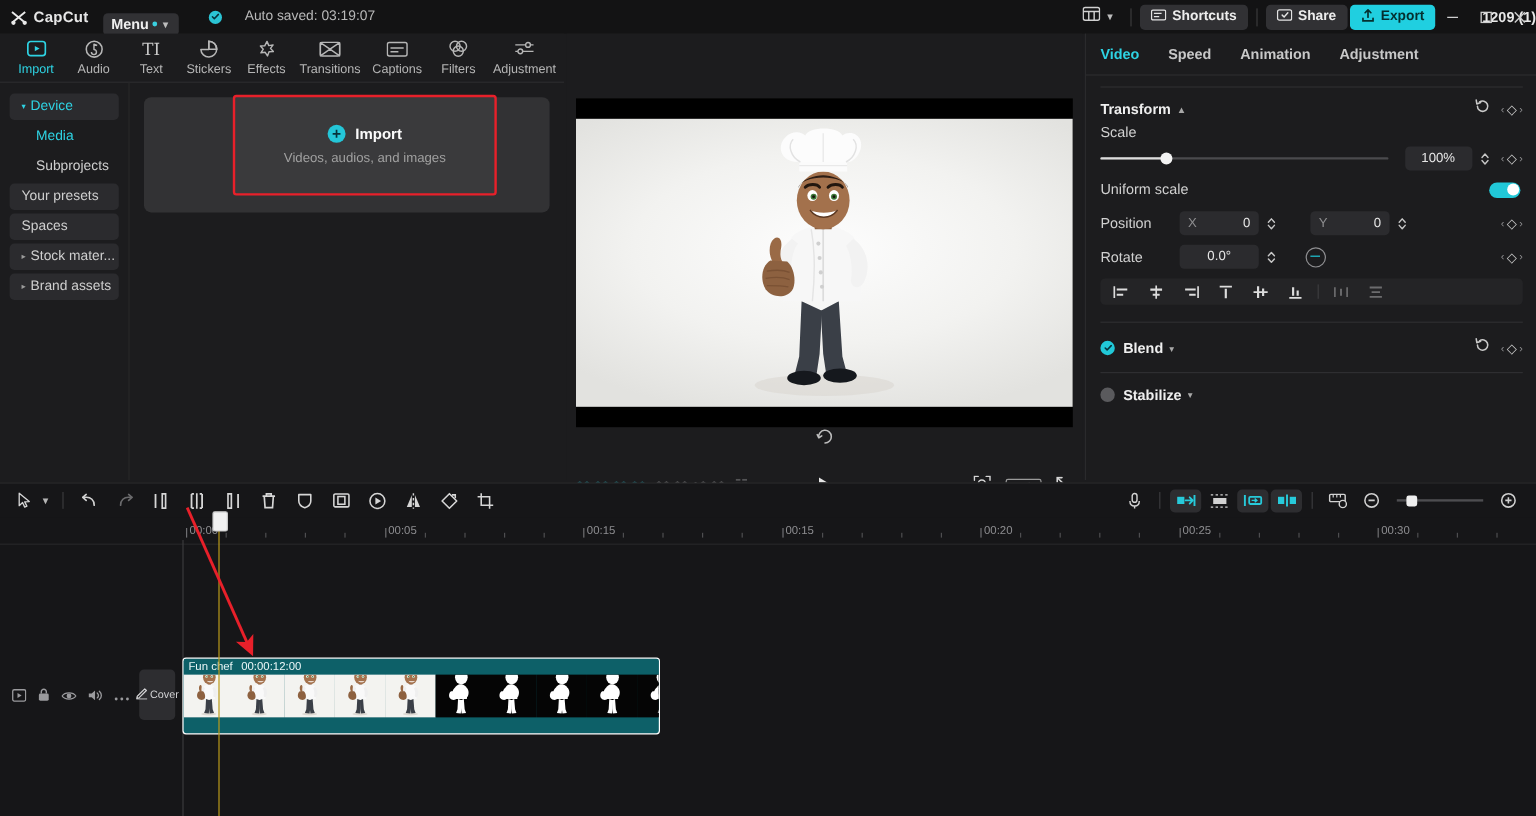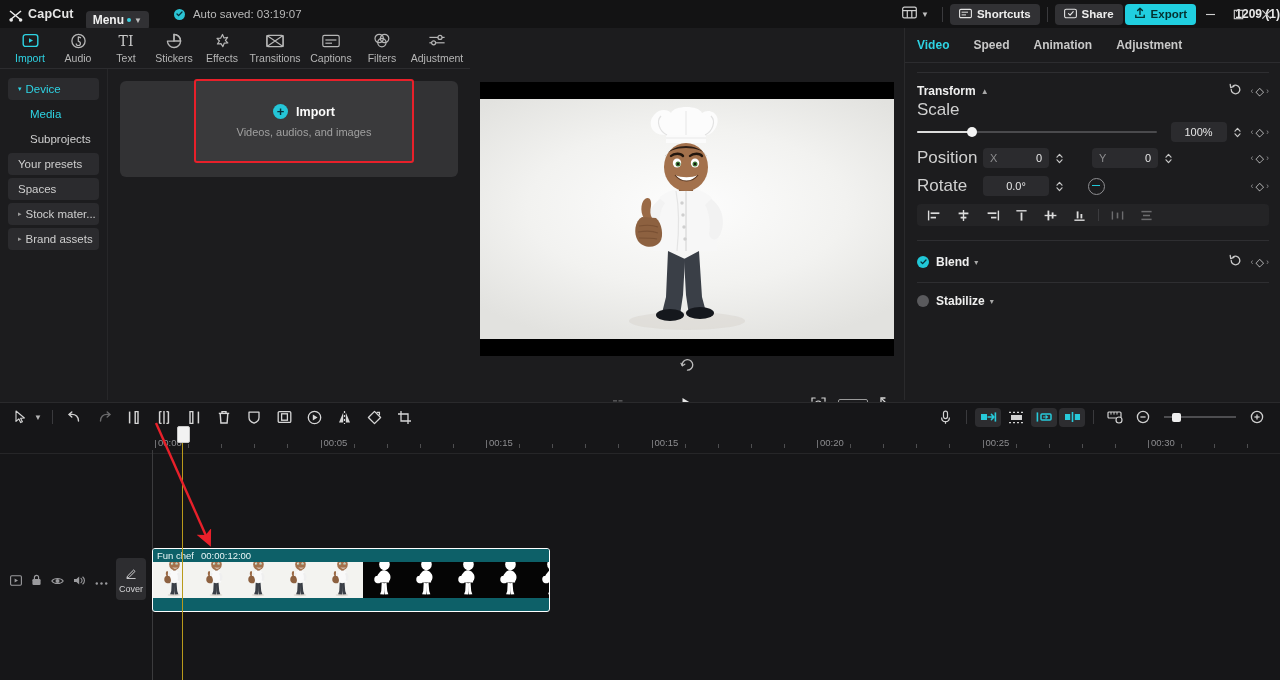--- a/index.html
+++ b/index.html
@@ -20,21 +20,21 @@
   .brand{display:flex;align-items:center;gap:5px;margin-left:9px;}
   .brand-logo{width:14px;height:12px;position:relative;}
   .brand-name{font-size:12.5px;font-weight:bold;color:#e6e6e6;letter-spacing:.2px;}
   .menu-btn{
     margin-left:12px;height:19px;border-radius:4px;background:#313134;
     display:flex;align-items:center;gap:3px;padding:0 7px;margin-top:12px;
   }
   .menu-btn .mlabel{font-size:12px;font-weight:bold;color:#f0f0f0;}
   .dot-cyan{width:4px;height:4px;border-radius:50%;background:#3ad0e0;display:inline-block;}
   .caret{font-size:8px;color:#bdbdbd;}
-  .autosave{display:flex;align-items:center;gap:8px;margin-left:25px;}
+  .autosave{display:flex;align-items:center;gap:19px;margin-left:25px;}
   .check-circle{
     width:11px;height:11px;border-radius:50%;background:#2bc4d4;
     display:flex;align-items:center;justify-content:center;
   }
   .check-circle svg{display:block;}
   .autosave-text{font-size:11.5px;color:#b9b9b9;}
   .proj-title{
     position:absolute;left:0;right:0;top:0;height:28px;line-height:28px;
     text-align:right;font-size:12px;font-weight:bold;color:#e8e8e8;pointer-events:none;
   }
@@ -116,21 +116,21 @@
   .seg{flex:1;height:22px;border-radius:4px;display:flex;align-items:center;justify-content:center;font-size:11.5px;color:#c4c4c4;}
   .seg.active{background:#3a3a3d;color:#f2f2f2;}
   .rdiv{height:1px;background:#2e2e31;margin:9px 12px 0 12px;}
   .sec-head{display:flex;align-items:center;padding:9px 12px 0 12px;}
   .sec-title{font-size:12px;font-weight:bold;color:#efefef;}
   .sec-caret{font-size:8px;margin-left:5px;color:#a8a8a8;}
   .sec-tools{margin-left:auto;display:flex;align-items:center;gap:9px;}
   .kf{display:flex;align-items:center;gap:2px;color:#8e8e90;font-size:9px;}
   .kf .dia{color:#c9c9c9;font-size:11px;}
   .row{display:flex;align-items:center;padding:0 12px;height:28px;}
-  .rlabel{font-size:17px;color:#d0d0d0;width:66px;}
+  .rlabel{font-size:12px;color:#d0d0d0;width:66px;}
   .slider{flex:1;height:14px;position:relative;display:flex;align-items:center;margin-right:14px;}
   .strack{position:absolute;left:0;right:0;height:2px;background:#4a4a4d;border-radius:1px;}
   .sfill{position:absolute;left:0;width:55px;height:2px;background:#dcdcdc;border-radius:1px;}
   .sknob{position:absolute;left:50px;width:10px;height:10px;border-radius:50%;background:#f3f3f3;}
   .numbox{
     background:#2b2b2e;border-radius:4px;height:20px;min-width:44px;display:flex;align-items:center;
     justify-content:center;font-size:11px;color:#e6e6e6;padding:0 6px;
   }
   .xybox{
     background:#2b2b2e;border-radius:4px;height:20px;width:52px;display:flex;align-items:center;
@@ -165,21 +165,21 @@
 
   .ruler{position:absolute;left:0;top:28px;width:1280px;height:22px;background:#161618;border-bottom:1px solid #262628;}
   .rtick{position:absolute;top:13px;width:1px;height:4px;background:#4e4e50;}
   .rmaj{position:absolute;top:9px;width:1px;height:8px;background:#6f6f72;}
   .rlab{position:absolute;top:6px;font-size:9.5px;color:#8d8d90;white-space:nowrap;}
 
   .tracks{position:absolute;left:0;top:50px;width:1280px;height:228px;overflow:hidden;}
   .trackctrl{position:absolute;left:10px;top:118px;display:flex;align-items:center;gap:9px;color:#9a9a9d;}
   .coverbtn{
     position:absolute;left:116px;top:558px;width:30px;height:42px;background:#2d2d30;border-radius:4px;
-    display:flex;flex-direction:column;align-items:center;justify-content:center;gap:1px;color:#d3d3d5;
+    display:flex;align-items:center;justify-content:center;gap:1px;color:#d3d3d5;
   }
   .coverlbl{font-size:9px;}
 
   .clip{
     position:absolute;left:152px;top:548px;width:396px;height:62px;
     border:1.6px solid #ffffff;border-radius:3px;background:#0d6068;overflow:hidden;
   }
   .cliphead{height:13px;background:#0d6068;display:flex;align-items:center;gap:7px;padding-left:4px;}
   .clipname{font-size:9.5px;color:#e9f6f7;}
   .clipdur{font-size:9.5px;color:#e9f6f7;}
@@ -582,20 +582,24 @@
             <path d="M2 7.8 L4.5 10.6 L7 7.8" stroke="#c6c6c6" stroke-width="1.2" fill="none" stroke-linecap="round" stroke-linejoin="round"></path>
           </svg>
       </span>
       <span class="kf" style="margin-left:7px">
         <span>‹</span>
         <span class="dia">◇</span>
         <span>›</span>
       </span>
     </div>
 
+    <div class="row">
+      <span class="rlabel" style="width:auto">Uniform scale</span>
+      <span class="toggle"></span>
+    </div>
 
     <div class="row">
       <span class="rlabel">Position</span>
       <span class="xybox">
         <span class="xylab">X</span>
         <span>0</span>
       </span>
       <span class="stepper">
         <svg width="9" height="13" viewBox="0 0 9 13">
             <path d="M2 5.2 L4.5 2.4 L7 5.2" stroke="#c6c6c6" stroke-width="1.2" fill="none" stroke-linecap="round" stroke-linejoin="round"></path>

